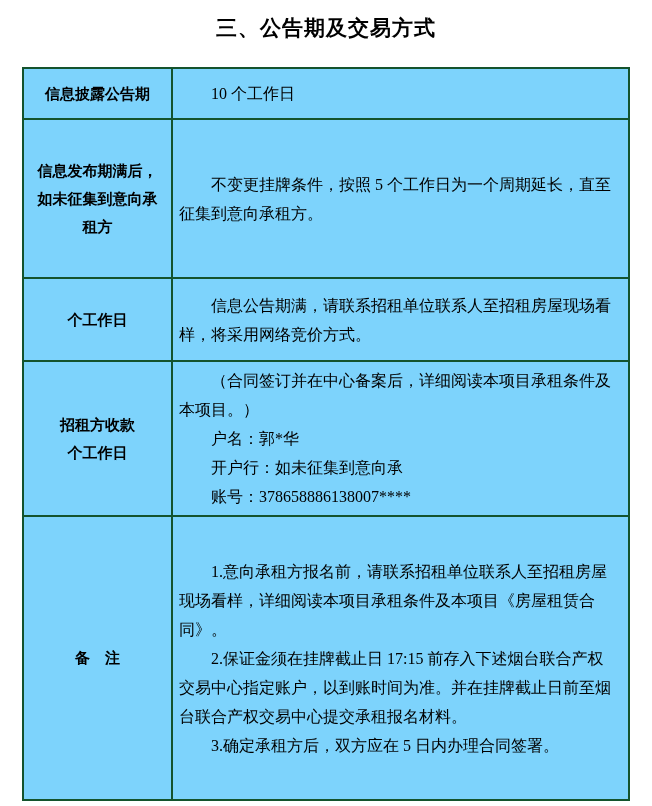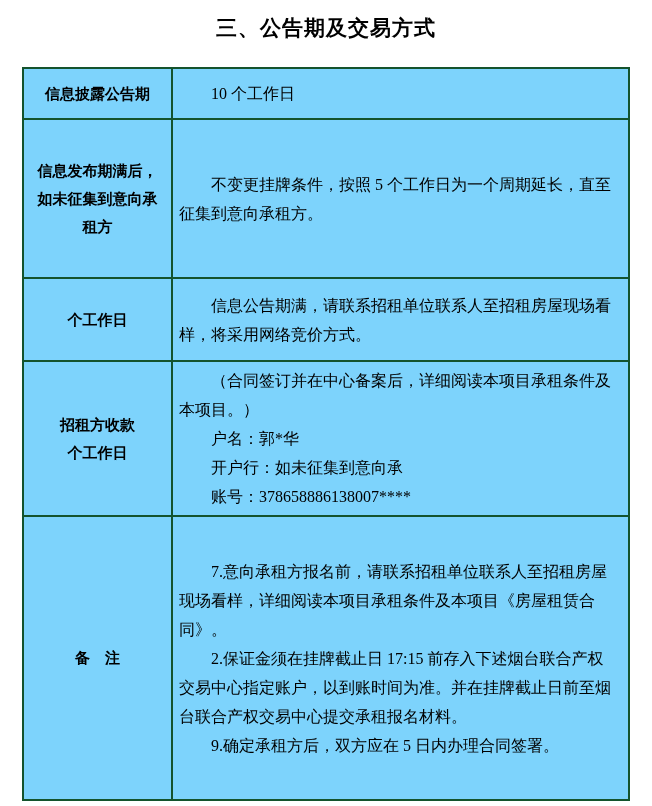--- a/index.html
+++ b/index.html
@@ -99,21 +99,21 @@
           <p>（合同签订并在中心备案后，详细阅读本项目承租条件及本项目。）</p>
           <p>户名：郭*华</p>
           <p>开户行：如未征集到意向承</p>
           <p>账号：378658886138007****</p>
         </td>
       </tr>
 
       <tr class="r5">
         <th class="row-label">备　注</th>
         <td class="row-content">
-          <p>7.意向承租方报名前，请联系招租单位联系人至招租房屋现场看样，详细阅读本项目承租条件及本项目《房屋租赁合同》。</p>
+          <p>1.意向承租方报名前，请联系招租单位联系人至招租房屋现场看样，详细阅读本项目承租条件及本项目《房屋租赁合同》。</p>
           <p>2.保证金须在挂牌截止日 17:15 前存入下述烟台联合产权交易中心指定账户，以到账时间为准。并在挂牌截止日前至烟台联合产权交易中心提交承租报名材料。</p>
-          <p>9.确定承租方后，双方应在 5 日内办理合同签署。</p>
+          <p>3.确定承租方后，双方应在 5 日内办理合同签署。</p>
         </td>
       </tr>
     </tbody>
   </table>
 
 </div>
 
 </body></html>

